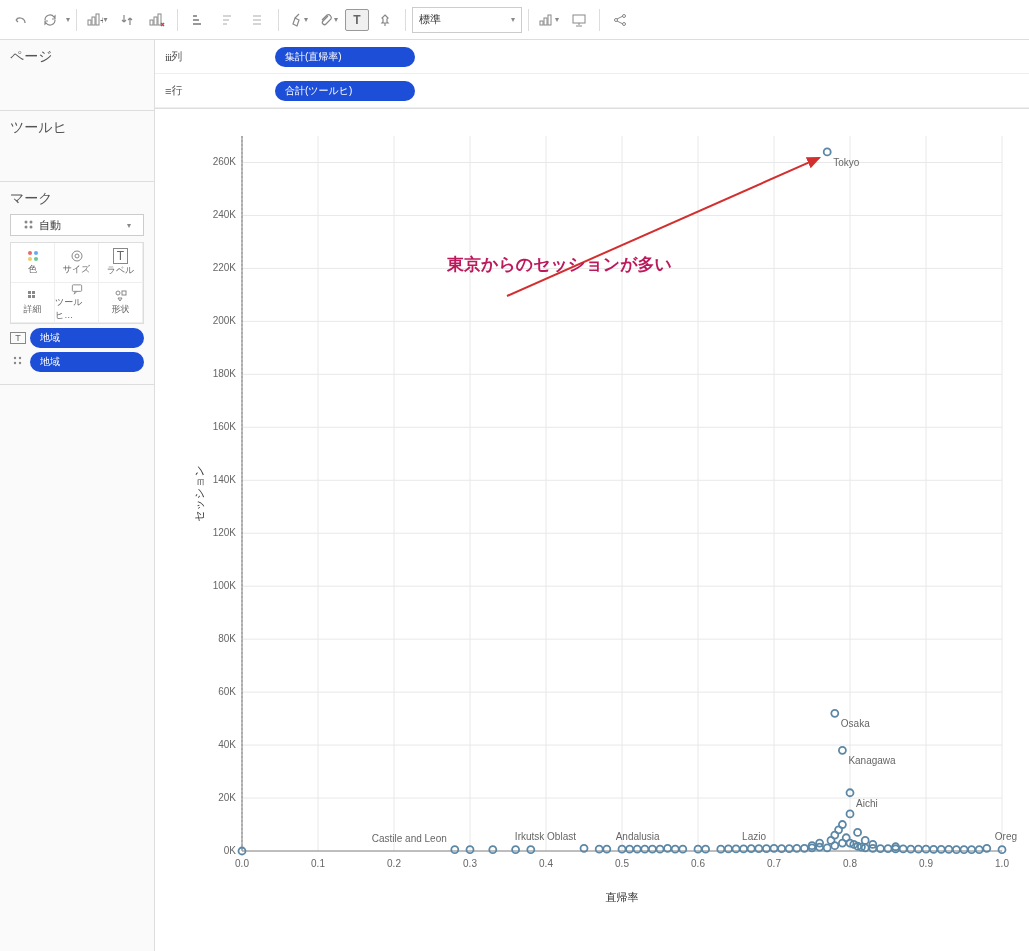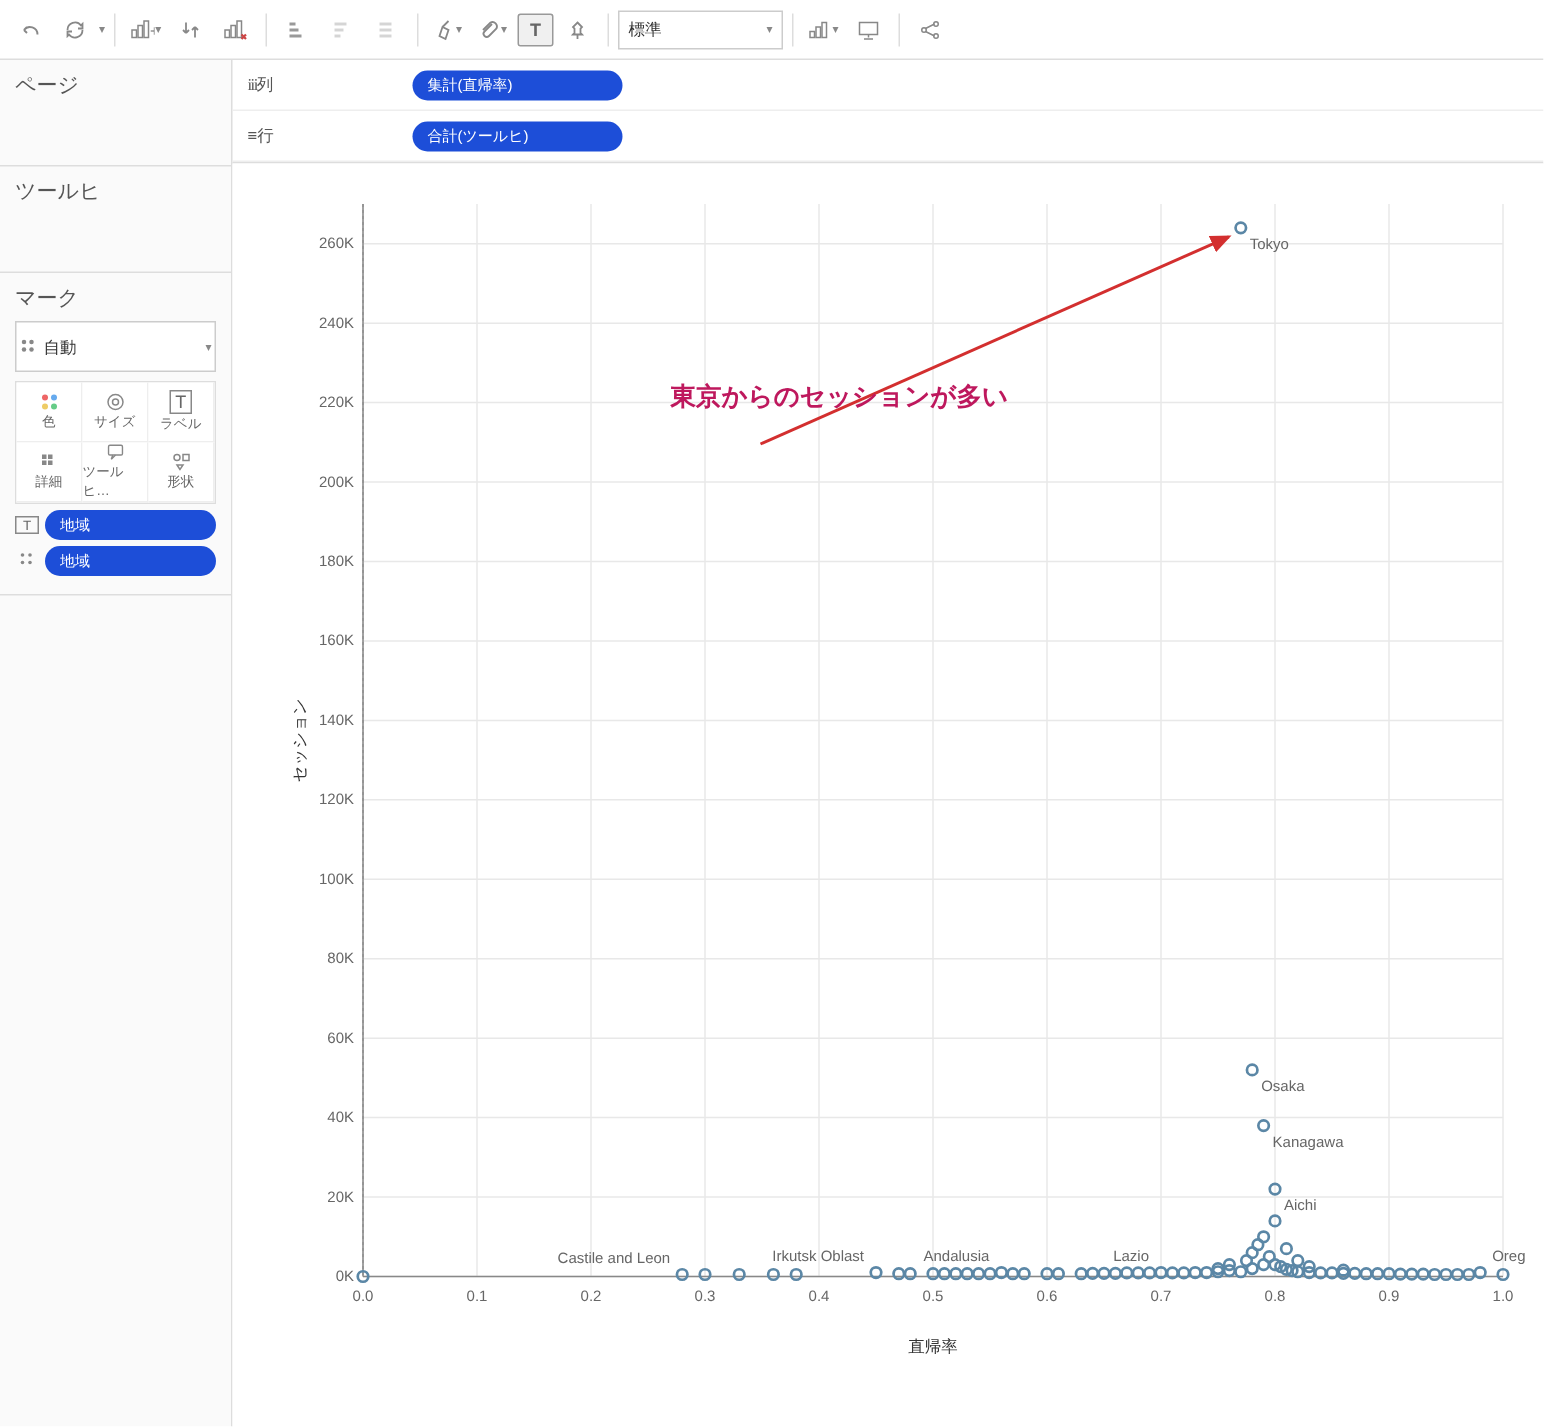--- a/index.html
+++ b/index.html
@@ -8,21 +8,21 @@
 .tb-btn{width:28px;height:28px;display:flex;align-items:center;justify-content:center;cursor:pointer;color:#666;border-radius:2px}
 .tb-sep{width:1px;height:22px;background:#ddd;margin:0 4px}
 .tb-drop{display:flex;align-items:center;height:26px;border:1px solid #ccc;padding:0 6px;font-size:11px;background:#fff;min-width:110px;cursor:pointer}
 .tb-drop .arr{margin-left:auto}
 .tb-active{border:1px solid #999;background:#f0f0f0}
 .main{display:flex;height:911px}
 .sidebar{width:165px;border-right:1px solid #ddd;background:#fafafa}
 .side-panel{border-bottom:1px solid #ddd;padding:8px 10px}
 .side-title{font-size:14px;color:#555}
 .side-body{min-height:30px;margin-top:6px}
-.marks-select{display:flex;align-items:center;border:1px solid #ccc;height:34px;background:#fff;padding:0 2px;font-size:11px}
+.marks-select{display:flex;align-items:center;border:1px solid #ccc;height:22px;background:#fff;padding:0 12px;font-size:11px}
 .marks-grid{display:grid;grid-template-columns:1fr 1fr 1fr;gap:0;margin-top:6px;border:1px solid #ddd}
 .marks-cell{border-right:1px solid #eee;border-bottom:1px solid #eee;height:40px;display:flex;flex-direction:column;align-items:center;justify-content:center;font-size:9px;color:#666;cursor:pointer;background:#fff}
 .pill-row{display:flex;align-items:center;gap:4px;margin-top:4px}
 .pill-row .ico{width:16px;text-align:center;color:#666}
 .pill{background:#1d4ed8;color:#fff;padding:3px 10px;border-radius:10px;font-size:10px;flex:1}
 .shelves{border-bottom:1px solid #ddd}
 .shelf{display:flex;align-items:center;height:34px;border-bottom:1px solid #eee;padding:0 10px}
 .shelf-label{display:flex;align-items:center;gap:0;width:110px;font-size:11px;color:#555}
 .content{flex:1;display:flex;flex-direction:column}
 .chart-area{flex:1;padding:12px;position:relative;background:#fff}

